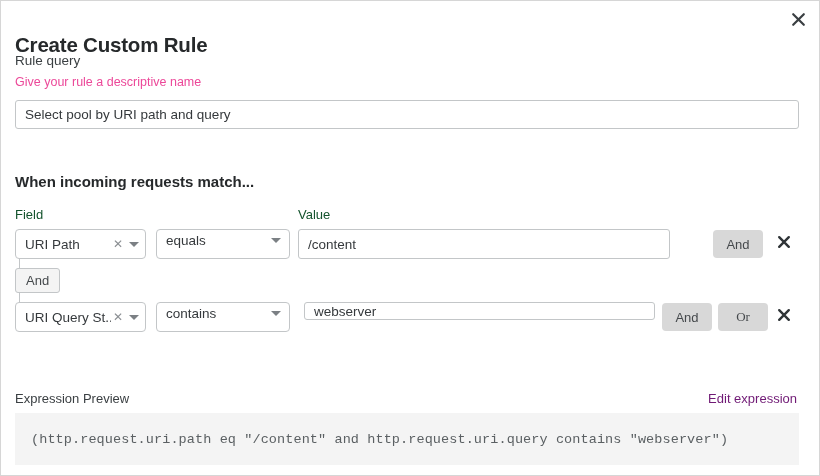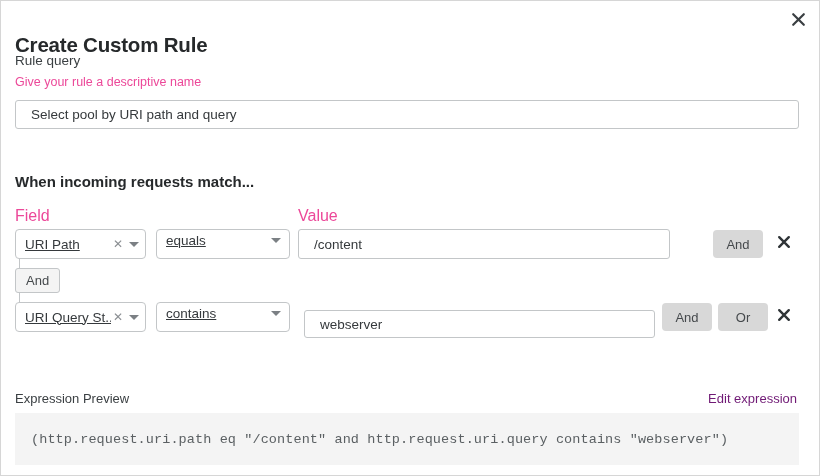--- a/index.html
+++ b/index.html
@@ -66,21 +66,21 @@
 
   .text-input {
     position: absolute;
     height: 29px;
     border: 1px solid #c3c6c8;
     border-radius: 3px;
     background: #ffffff;
     font-family: "Liberation Sans", sans-serif;
     font-size: 13.5px;
     color: #35393c;
-    padding: 0 15px;
+    padding: 0 9px;
     outline: none;
   }
   .input-rule-name {
     left: 14px;
     top: 99px;
     width: 784px;
   }
 
   
   .section-heading {
@@ -89,22 +89,22 @@
     top: 172px;
     font-size: 15px;
     font-weight: bold;
     color: #26292b;
   }
 
   
   .col-head {
     position: absolute;
     top: 206px;
-    font-size: 16px;
-    color: #ec4899;
+    font-size: 13px;
+    color: #14532d;
   }
   .col-head-field    { left: 14px; }
   .col-head-operator { left: 155px; margin-top: 24px; }
   .col-head-value    { left: 297px; }
 
   
   .cond-row {
     position: absolute;
     left: 0;
     width: 820px;
@@ -133,21 +133,20 @@
     width: 134px;
     padding: 0 8px 7px 9px;
   }
   .select-text {
     flex: 1 1 auto;
     font-size: 13.5px;
     color: #35393c;
     white-space: nowrap;
     overflow: hidden;
     text-overflow: clip;
-    text-decoration: underline;
   }
   .clear-x {
     flex: 0 0 auto;
     font-size: 12px;
     color: #8b8f93;
     padding: 0 6px 0 2px;
     line-height: 1;
     cursor: pointer;
   }
   .caret {
@@ -160,43 +159,43 @@
   }
 
   .input-value-1 {
     left: 297px;
     top: 0;
     width: 372px;
     height: 30px;
   }
   .input-value-2 {
     left: 303px;
-    top: 8px;
+    top: 0;
     width: 351px;
-    height: 28px;
+    height: 18px;
   }
 
   
   .pill {
     position: absolute;
     top: 0;
     height: 28px;
     min-width: 50px;
     background: #d8d8d8;
     border: none;
     border-radius: 4px;
     font-family: "Liberation Sans", sans-serif;
     font-size: 13px;
     color: #45494c;
     cursor: pointer;
     padding: 0 12px;
   }
   .pill-and-1 { left: 712px; top: 1px; }
   .pill-and-2 { left: 661px; top: 1px; }
-  .pill-or-2  { left: 717px; top: 1px; }
+  .pill-or-2  { left: 717px; top: 1px; font-family: Liberation Serif, serif; }
 
   .row-delete {
     position: absolute;
     top: 2px;
     width: 24px;
     height: 24px;
     display: flex;
     align-items: center;
     justify-content: center;
     background: transparent;

